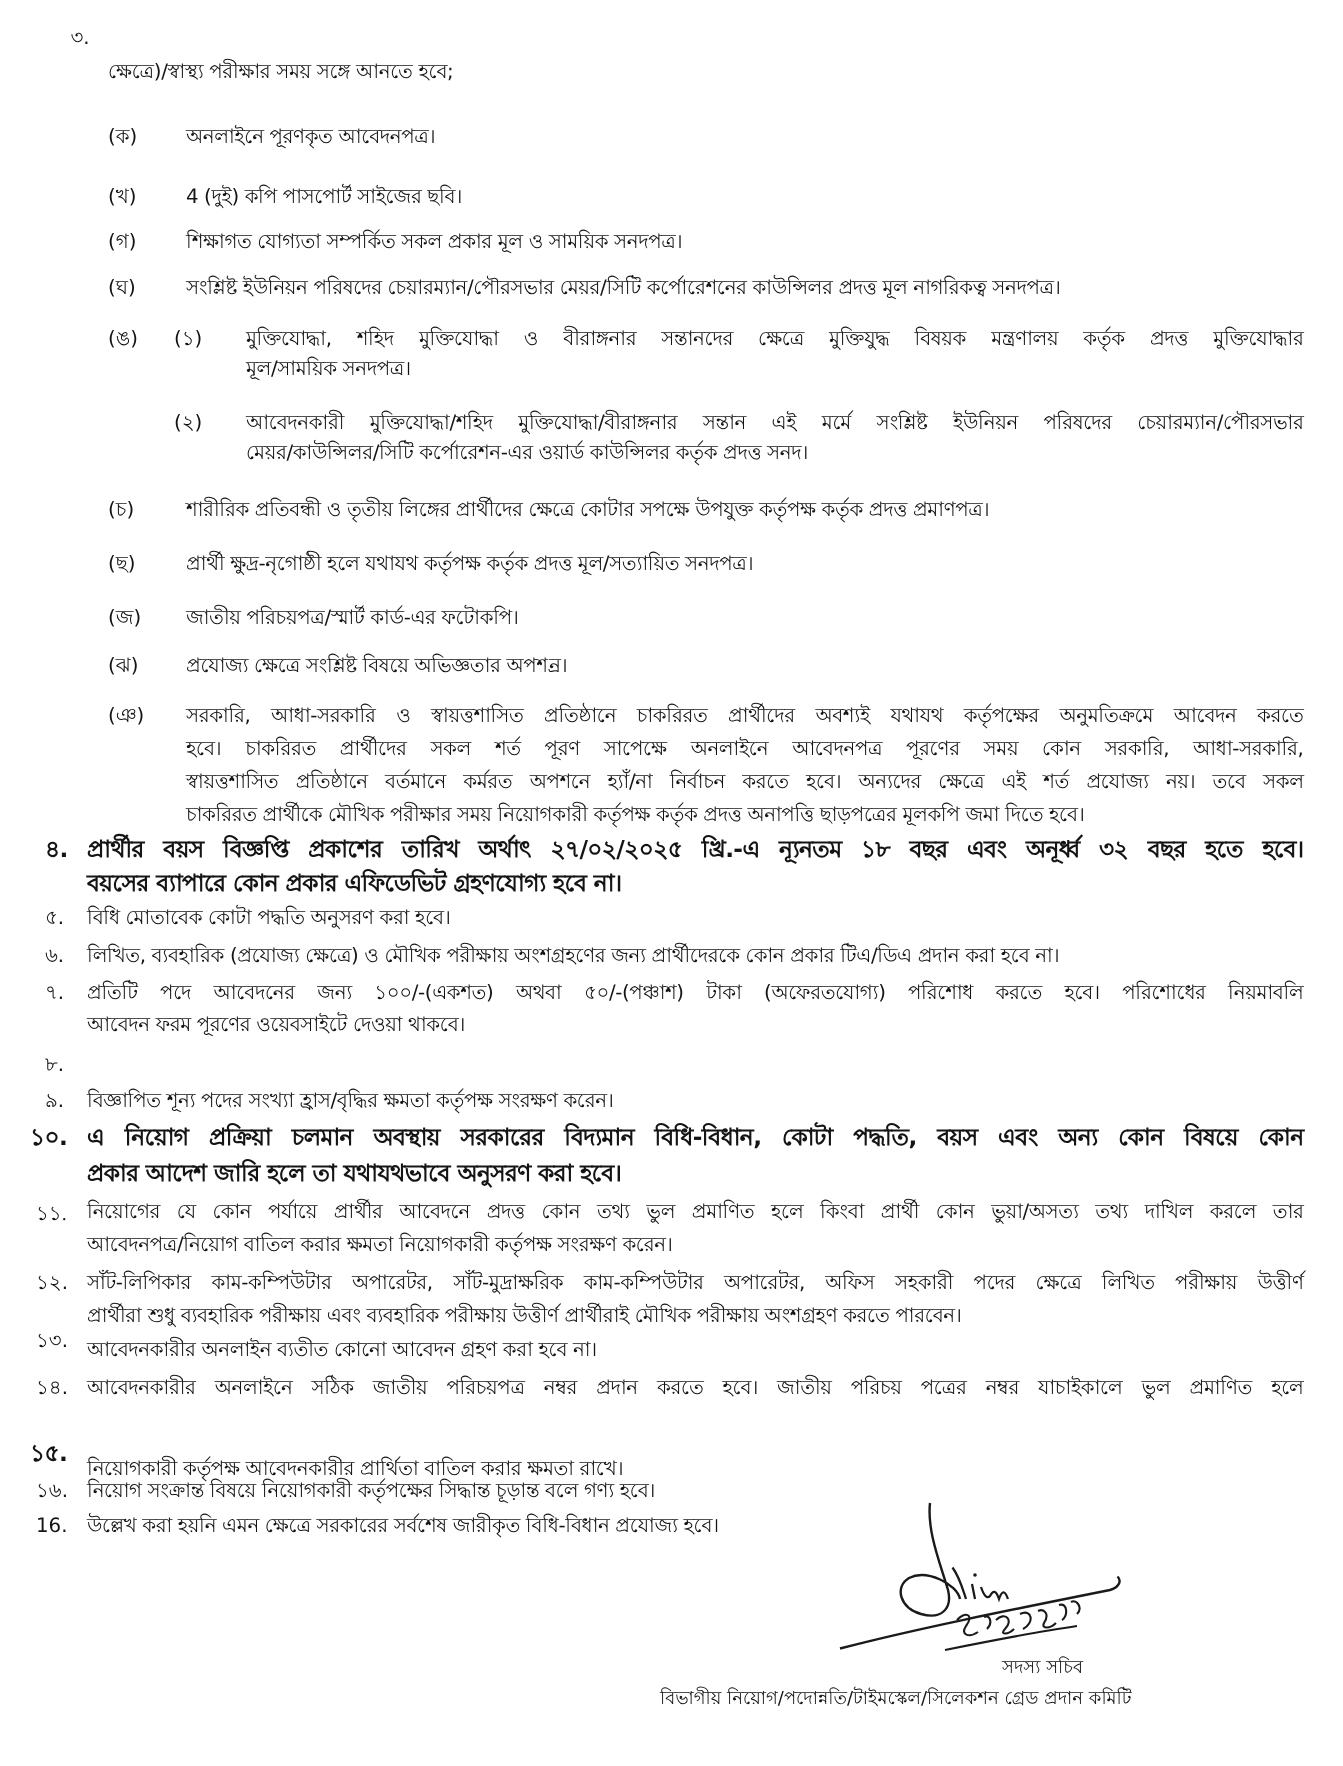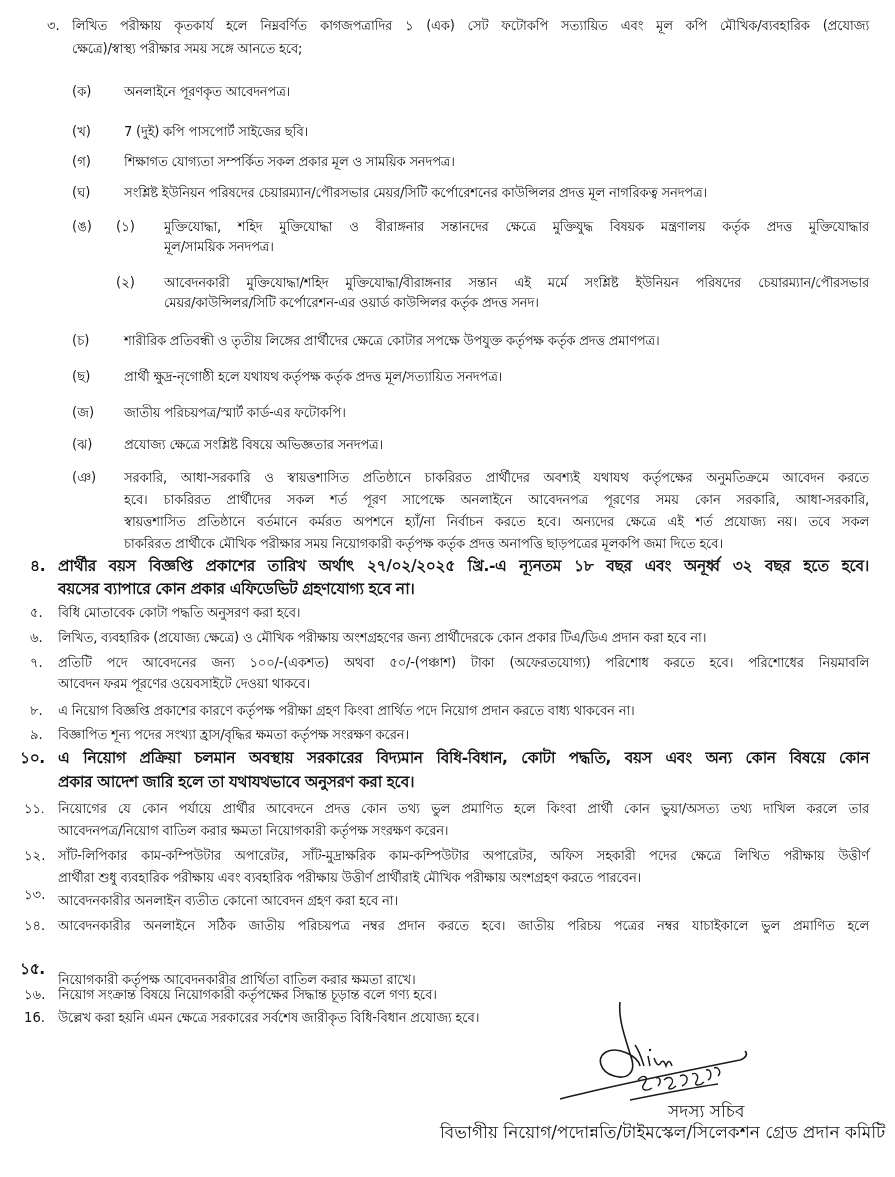--- a/index.html
+++ b/index.html
@@ -6,36 +6,35 @@
   body {
     width: 895px; height: 1177px; position: relative; overflow: hidden;
     font-family: "DejaVu Sans", "Liberation Sans", sans-serif;
     color: #141414;
   }
   .page { position: absolute; left: 0; top: 0; width: 895px; height: 1177px; }
   .line { position: absolute; white-space: nowrap; font-size: 13.2px; line-height: 19px; letter-spacing: -0.25px; }
   .num { position: absolute; font-size: 13.2px; line-height: 19px; }
   .bold { font-weight: bold; font-size: 15.5px; letter-spacing: -0.4px; }
   .just { text-align: justify; text-align-last: justify; white-space: normal; }
-  .sig-title { position: absolute; font-size: 17px; line-height: 16px; white-space: nowrap; }
+  .sig-title { position: absolute; font-size: 12px; line-height: 16px; white-space: nowrap; }
 </style>
 </head>
 <body>
 
 <div class="page">
 
   <span class="num" style="left:47px;top:16px;">৩.</span>
-  <div class="line just" style="left:72px;top:16px;width:797px;">লিখিত পরীক্ষায় কৃতকার্য হলে নিম্নবর্ণিত কাগজপত্রাদির ১ (এক) সেট ফটোকপি সত্যায়িত এবং মূল কপি মৌখিক/ব্যবহারিক (প্রযোজ্য</div>
   <div class="line" style="left:72px;top:39px;">ক্ষেত্রে)/স্বাস্থ্য পরীক্ষার সময় সঙ্গে আনতে হবে;</div>
 
   <span class="num" style="left:72px;top:82px;">(ক)</span>
   <div class="line" style="left:124px;top:82px;">অনলাইনে পূরণকৃত আবেদনপত্র।</div>
 
   <span class="num" style="left:72px;top:122px;">(খ)</span>
-  <div class="line" style="left:124px;top:122px;">7 (দুই) কপি পাসপোর্ট সাইজের ছবি।</div>
+  <div class="line" style="left:124px;top:122px;">4 (দুই) কপি পাসপোর্ট সাইজের ছবি।</div>
 
   <span class="num" style="left:72px;top:152px;">(গ)</span>
   <div class="line" style="left:124px;top:152px;">শিক্ষাগত যোগ্যতা সম্পর্কিত সকল প্রকার মূল ও সাময়িক সনদপত্র।</div>
 
   <span class="num" style="left:72px;top:183px;">(ঘ)</span>
   <div class="line" style="left:124px;top:183px;">সংশ্লিষ্ট ইউনিয়ন পরিষদের চেয়ারম্যান/পৌরসভার মেয়র/সিটি কর্পোরেশনের কাউন্সিলর প্রদত্ত মূল নাগরিকত্ব সনদপত্র।</div>
 
   <span class="num" style="left:72px;top:217px;">(ঙ)</span>
   <span class="num" style="left:116px;top:217px;">(১)</span>
   <div class="line just" style="left:164px;top:217px;width:705px;">মুক্তিযোদ্ধা, শহিদ মুক্তিযোদ্ধা ও বীরাঙ্গনার সন্তানদের ক্ষেত্রে মুক্তিযুদ্ধ বিষয়ক মন্ত্রণালয় কর্তৃক প্রদত্ত মুক্তিযোদ্ধার</div>
@@ -48,21 +47,21 @@
   <span class="num" style="left:72px;top:331px;">(চ)</span>
   <div class="line" style="left:124px;top:331px;">শারীরিক প্রতিবন্ধী ও তৃতীয় লিঙ্গের প্রার্থীদের ক্ষেত্রে কোটার সপক্ষে উপযুক্ত কর্তৃপক্ষ কর্তৃক প্রদত্ত প্রমাণপত্র।</div>
 
   <span class="num" style="left:72px;top:367px;">(ছ)</span>
   <div class="line" style="left:124px;top:367px;">প্রার্থী ক্ষুদ্র-নৃগোষ্ঠী হলে যথাযথ কর্তৃপক্ষ কর্তৃক প্রদত্ত মূল/সত্যায়িত সনদপত্র।</div>
 
   <span class="num" style="left:72px;top:403px;">(জ)</span>
   <div class="line" style="left:124px;top:403px;">জাতীয় পরিচয়পত্র/স্মার্ট কার্ড-এর ফটোকপি।</div>
 
   <span class="num" style="left:72px;top:435px;">(ঝ)</span>
-  <div class="line" style="left:124px;top:435px;">প্রযোজ্য ক্ষেত্রে সংশ্লিষ্ট বিষয়ে অভিজ্ঞতার সনদপত্র।</div>
+  <div class="line" style="left:124px;top:435px;">প্রযোজ্য ক্ষেত্রে সংশ্লিষ্ট বিষয়ে অভিজ্ঞতার অপশন্র।</div>
 
   <span class="num" style="left:72px;top:468px;">(ঞ)</span>
   <div class="line just" style="left:124px;top:490px;width:745px;">হবে। চাকরিরত প্রার্থীদের সকল শর্ত পূরণ সাপেক্ষে অনলাইনে আবেদনপত্র পূরণের সময় কোন সরকারি, আধা-সরকারি,</div>
   <div class="line just" style="left:124px;top:468px;width:745px;">সরকারি, আধা-সরকারি ও স্বায়ত্তশাসিত প্রতিষ্ঠানে চাকরিরত প্রার্থীদের অবশ্যই যথাযথ কর্তৃপক্ষের অনুমতিক্রমে আবেদন করতে</div>
   <div class="line just" style="left:124px;top:512px;width:745px;">স্বায়ত্তশাসিত প্রতিষ্ঠানে বর্তমানে কর্মরত অপশনে হ্যাঁ/না নির্বাচন করতে হবে। অন্যদের ক্ষেত্রে এই শর্ত প্রযোজ্য নয়। তবে সকল</div>
   <div class="line" style="left:124px;top:534px;">চাকরিরত প্রার্থীকে মৌখিক পরীক্ষার সময় নিয়োগকারী কর্তৃপক্ষ কর্তৃক প্রদত্ত অনাপত্তি ছাড়পত্রের মূলকপি জমা দিতে হবে।</div>
 
   <span class="num bold" style="left:30px;top:557px;">৪.</span>
   <div class="line bold just" style="left:58px;top:557px;width:811px;">প্রার্থীর বয়স বিজ্ঞপ্তি প্রকাশের তারিখ অর্থাৎ ২৭/০২/২০২৫ খ্রি.-এ ন্যূনতম ১৮ বছর এবং অনূর্ধ্ব ৩২ বছর হতে হবে।</div>
   <div class="line bold" style="left:58px;top:580px;">বয়সের ব্যাপারে কোন প্রকার এফিডেভিট গ্রহণযোগ্য হবে না।</div>
@@ -71,21 +70,20 @@
   <div class="line" style="left:58px;top:603px;">বিধি মোতাবেক কোটা পদ্ধতি অনুসরণ করা হবে।</div>
 
   <span class="num" style="left:30px;top:628px;">৬.</span>
   <div class="line" style="left:58px;top:628px;">লিখিত, ব্যবহারিক (প্রযোজ্য ক্ষেত্রে) ও মৌখিক পরীক্ষায় অংশগ্রহণের জন্য প্রার্থীদেরকে কোন প্রকার টিএ/ডিএ প্রদান করা হবে না।</div>
 
   <span class="num" style="left:30px;top:653px;">৭.</span>
   <div class="line just" style="left:58px;top:653px;width:811px;">প্রতিটি পদে আবেদনের জন্য ১০০/-(একশত) অথবা ৫০/-(পঞ্চাশ) টাকা (অফেরতযোগ্য) পরিশোধ করতে হবে। পরিশোধের নিয়মাবলি</div>
   <div class="line" style="left:58px;top:674px;">আবেদন ফরম পূরণের ওয়েবসাইটে দেওয়া থাকবে।</div>
 
   <span class="num" style="left:30px;top:701px;">৮.</span>
-  <div class="line" style="left:58px;top:701px;">এ নিয়োগ বিজ্ঞপ্তি প্রকাশের কারণে কর্তৃপক্ষ পরীক্ষা গ্রহণ কিংবা প্রার্থিত পদে নিয়োগ প্রদান করতে বাধ্য থাকবেন না।</div>
 
   <span class="num" style="left:30px;top:725px;">৯.</span>
   <div class="line" style="left:58px;top:725px;">বিজ্ঞাপিত শূন্য পদের সংখ্যা হ্রাস/বৃদ্ধির ক্ষমতা কর্তৃপক্ষ সংরক্ষণ করেন।</div>
 
   <span class="num bold" style="left:20px;top:749px;">১০.</span>
   <div class="line bold just" style="left:58px;top:749px;width:811px;">এ নিয়োগ প্রক্রিয়া চলমান অবস্থায় সরকারের বিদ্যমান বিধি-বিধান, কোটা পদ্ধতি, বয়স এবং অন্য কোন বিষয়ে কোন</div>
   <div class="line bold" style="left:58px;top:773px;">প্রকার আদেশ জারি হলে তা যথাযথভাবে অনুসরণ করা হবে।</div>
 
   <span class="num" style="left:24px;top:799px;font-family:Liberation Serif, serif;">১১.</span>
   <div class="line just" style="left:58px;top:799px;width:811px;">নিয়োগের যে কোন পর্যায়ে প্রার্থীর আবেদনে প্রদত্ত কোন তথ্য ভুল প্রমাণিত হলে কিংবা প্রার্থী কোন ভুয়া/অসত্য তথ্য দাখিল করলে তার</div>

